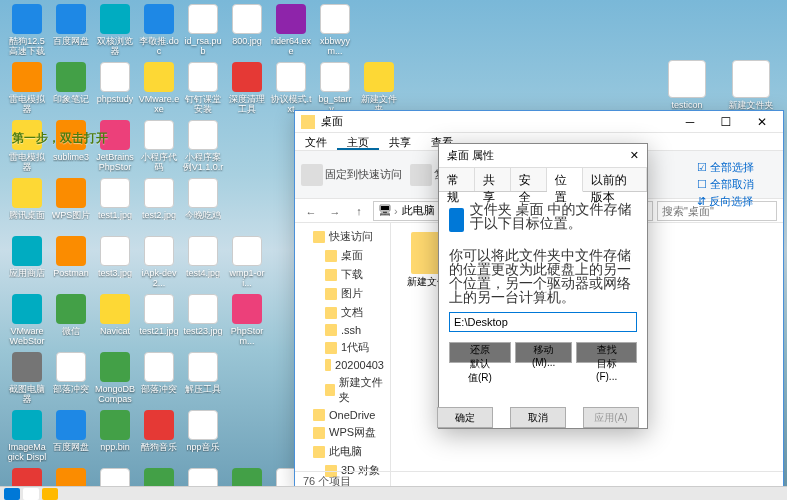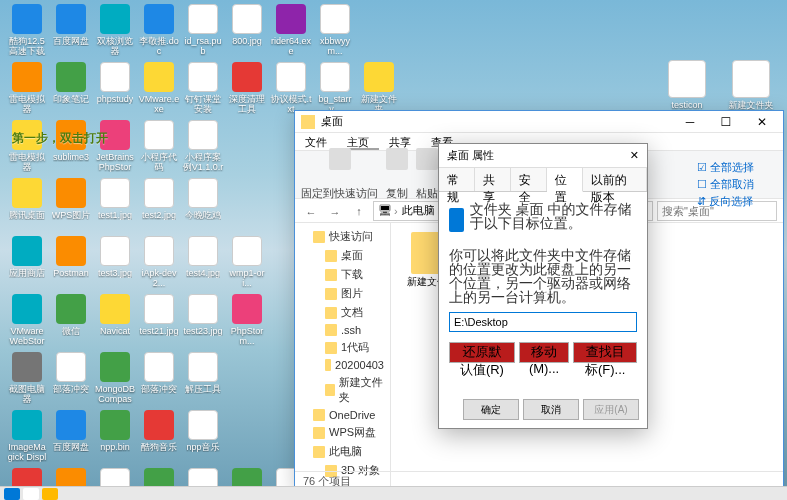--- a/index.html
+++ b/index.html
@@ -14,23 +14,23 @@
 
 .ann{position:absolute;color:#4d7c0f;font-size:12px;font-weight:bold;text-shadow:0 1px 1px rgba(255,255,255,.5)}
 .arrow{position:absolute;width:60px;height:60px;pointer-events:none}
 
 .explorer{position:absolute;left:294px;top:110px;width:490px;height:382px;background:#fff;border:1px solid #4a90d9;box-shadow:0 4px 20px rgba(0,0,0,.2)}
 .ex-title{height:22px;background:#fff;display:flex;align-items:center;padding:0 6px;gap:6px;border-bottom:1px solid #e5e5e5}
 .ex-title .txt{flex:1;font-size:11px}
 .wbtn{width:30px;height:20px;display:flex;align-items:center;justify-content:center;cursor:pointer;font-size:12px}
 .ex-ribbon{height:18px;background:#fff;display:flex;border-bottom:1px solid #e5e5e5}
 .rtab{padding:2px 10px;font-size:11px;cursor:pointer}
-.rtab.active{border-bottom:2px solid #a3a3a3}
+.rtab.active{border-bottom:2px solid #0369a1}
 .ex-tools{height:48px;background:#f5f6f7;border-bottom:1px solid #e5e5e5;display:flex;align-items:center;padding:2px 6px;gap:8px}
-.tg{display:flex;flex-direction:column;align-items:center;gap:16px;font-size:10px;color:#444;cursor:pointer}
+.tg{display:flex;flex-direction:row;align-items:center;gap:2px;font-size:10px;color:#444;cursor:pointer}
 .tg .ti{width:22px;height:22px;background:#ddd;border-radius:2px}
 .ex-addr{height:24px;background:#fff;border-bottom:1px solid #e5e5e5;display:flex;align-items:center;padding:0 6px;gap:4px}
 .nav-bt{width:20px;height:20px;border-radius:2px;display:flex;align-items:center;justify-content:center;cursor:pointer;color:#555}
 .addr-box{flex:1;height:20px;border:1px solid #ccc;display:flex;align-items:center;padding:0 4px;gap:2px;font-size:11px}
 .crumb{cursor:pointer;padding:0 2px}
 .crumb-sep{color:#888}
 .search{width:120px;height:20px;border:1px solid #ccc;padding:0 4px;font-size:11px}
 .ex-body{display:flex;height:calc(100% - 112px)}
 .ex-nav{width:96px;border-right:1px solid #e5e5e5;overflow-y:auto;padding:4px 0}
 .nv-item{padding:2px 6px 2px 18px;font-size:11px;cursor:pointer;color:#333;display:flex;align-items:center;gap:4px}
@@ -49,22 +49,22 @@
 .pr-title .txt{flex:1}
 .pr-tabs{height:24px;display:flex;border-bottom:1px solid #ccc;background:#f8f8f8}
 .pr-tab{padding:4px 8px;font-size:12px;cursor:pointer;border-right:1px solid #ddd}
 .pr-tab.active{background:#fff;border-bottom:1px solid #fff;margin-bottom:-1px}
 .pr-body{padding:10px;font-size:10px;color:#333}
 .pr-row{display:flex;align-items:center;gap:6px;margin-bottom:10px}
 .pr-ic{width:24px;height:24px;background:#0078d7;border-radius:2px}
 .pr-text{font-size:14px;line-height:14px;margin-bottom:8px}
 .pr-input{width:100%;height:20px;border:1px solid #7a7a7a;padding:0 4px;font-size:11px;outline:1px solid #0078d7;outline-offset:-1px}
 .pr-btns{display:flex;gap:4px;margin-top:10px;justify-content:center}
-.pr-btn{height:21px;padding:0 8px;border:1px solid #adadad;background:#b91c1c;font-size:13px;cursor:pointer}
-.pr-footer{position:absolute;bottom:8px;right:8px;display:flex;gap:4px}
+.pr-btn{height:21px;padding:0 16px;border:1px solid #adadad;background:#737373;font-size:10px;cursor:pointer}
+.pr-footer{position:absolute;bottom:0;right:8px;display:flex;gap:17px}
 .pr-fbtn{width:56px;height:21px;border:1px solid #adadad;background:#e1e1e1;font-size:10px;cursor:pointer}
 .pr-fbtn.primary{background:#e1e1e1}
 .pr-fbtn:disabled{color:#999}
 
 .right-icons{position:absolute;right:6px;top:60px;display:grid;grid-template-columns:repeat(2,60px);grid-auto-rows:70px;gap:4px}
 .ri{display:flex;flex-direction:column;align-items:center;text-align:center;color:#fff;cursor:pointer;text-shadow:0 1px 2px rgba(0,0,0,.7)}
 .ri .ic{width:38px;height:38px;border-radius:4px;display:flex;align-items:center;justify-content:center;font-size:18px}
 .ri .lb{font-size:9px;line-height:10px;margin-top:2px}
 
 .c-blue{background:#1e88e5}.c-red{background:#e53935}.c-green{background:#43a047}.c-orange{background:#fb8c00}.c-yellow{background:#fdd835}.c-purple{background:#8e24aa}.c-gray{background:#757575}.c-white{background:#fff;border:1px solid #ccc}.c-cyan{background:#00acc1}.c-pink{background:#ec407a}

